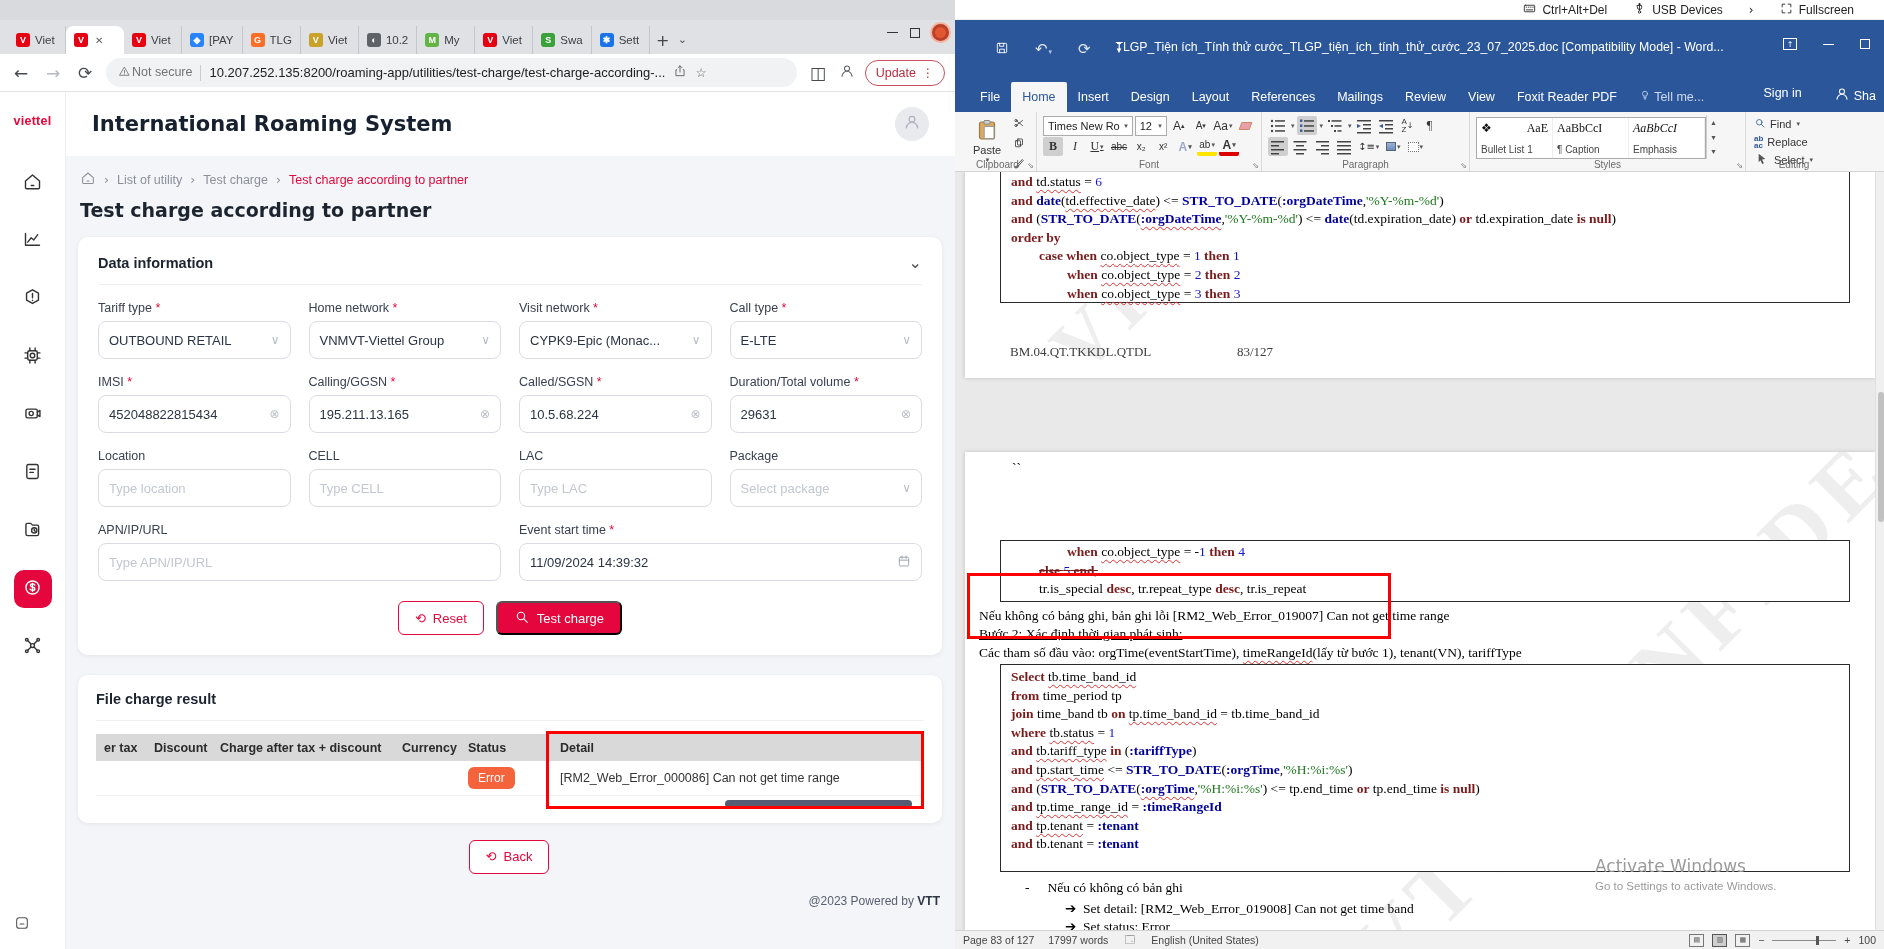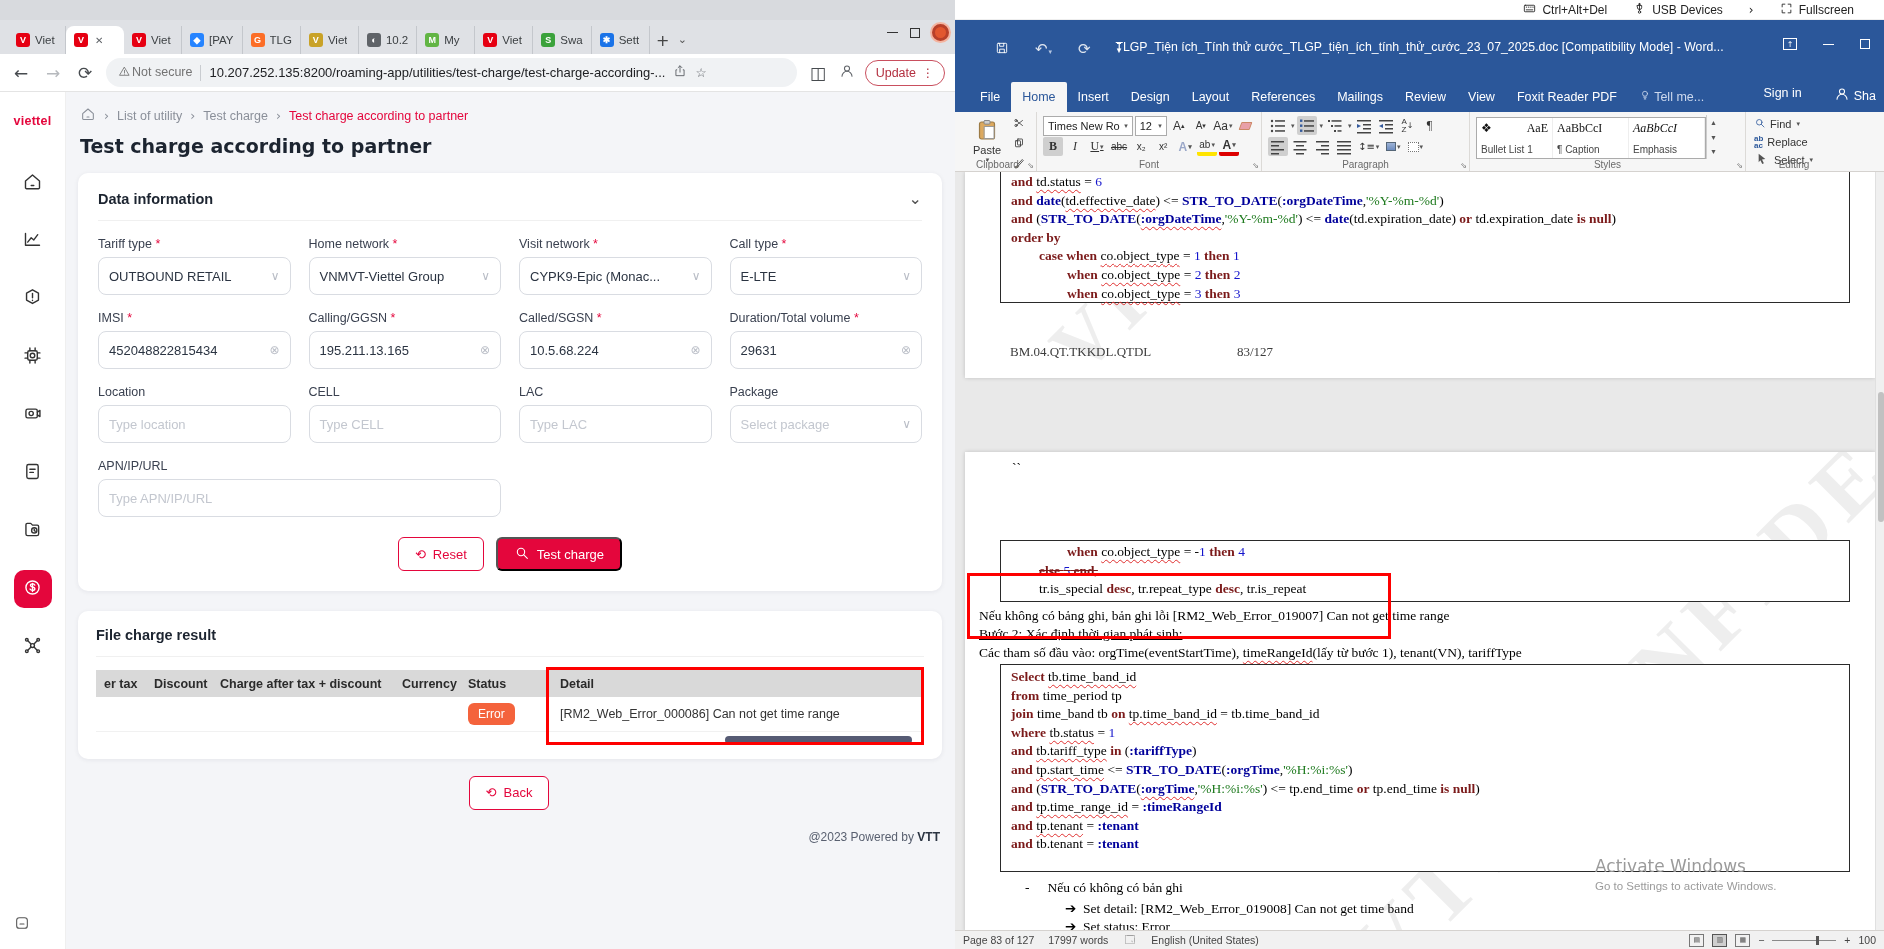--- a/index.html
+++ b/index.html
@@ -322,20 +322,29 @@
                 </svg></span>
             </div>
           </div>
         <div class="swidget" style="color:#555"><svg width="16" height="16" viewBox="0 0 24 24" fill="none" stroke="currentColor" stroke-width="1.6" stroke-linecap="round" stroke-linejoin="round">
               <rect x="4" y="4" width="16" height="16" rx="4"></rect>
               <path d="M9 13.5h6"></path>
             </svg></div>
       </div>
 
       <div class="main">
+        <div class="apphead">
+          <div class="apptitle">International Roaming System</div>
+          <div class="avatar">
+              <span style="color:#aeb2bc"><svg width="18" height="18" viewBox="0 0 24 24" fill="none" stroke="currentColor" stroke-width="1.6" stroke-linecap="round" stroke-linejoin="round">
+                  <circle cx="12" cy="8.2" r="3.8"></circle>
+                  <path d="M4.5 20a7.5 7.5 0 0 1 15 0"></path>
+                </svg></span>
+            </div>
+        </div>
         <div class="content">
           <div class="crumbs">
             <span style="color:#8a8f99"><svg width="16" height="16" viewBox="0 0 24 24" fill="none" stroke="currentColor" stroke-width="1.6" stroke-linecap="round" stroke-linejoin="round">
                   <path d="M4 11.5 12 4.5l8 7V19a1.2 1.2 0 0 1-1.2 1.2H5.2A1.2 1.2 0 0 1 4 19z"></path>
                   <path d="M10.5 16.5h3"></path>
                 </svg></span>
             <span id="crumbMount" style="display:flex;align-items:center;gap:8px">
                 <span class="uicon">›</span>
                 <span>List of utility</span>
                 <span class="uicon">›</span>
@@ -430,20 +439,30 @@
                   <label>Package</label>
     <div class="fctl">
                     <span class="ph">Select package</span>
                     <span class="tail uicon">∨</span>
                   </div>
                 </div>
                 <div class="fld span2">
                   <label>APN/IP/URL</label>
     <div class="fctl">
                     <span class="ph">Type APN/IP/URL</span>
+                  </div>
+                </div>
+                <div class="fld span2">
+                  <label>Event start time <span class="req">*</span></label>
+    <div class="fctl">
+                    <span>11/09/2024 14:39:32</span>
+                    <span class="tail"><svg width="14" height="14" viewBox="0 0 24 24" fill="none" stroke="#9aa0ab" stroke-width="1.6" stroke-linecap="round" stroke-linejoin="round">
+                        <rect x="4" y="5.5" width="16" height="15" rx="2"></rect>
+                        <path d="M4 10.5h16M8.5 3.5v4M15.5 3.5v4"></path>
+                      </svg></span>
                   </div>
                 </div>
               </div>
             <div class="btnrow">
               <button class="btn ghost">
                   <span class="uicon">⟲</span>
                   <span>Reset</span>
                 </button>
               <button class="btn solid">
                   <span><svg width="16" height="16" viewBox="0 0 24 24" fill="none" stroke="currentColor" stroke-width="1.6" stroke-linecap="round" stroke-linejoin="round">

